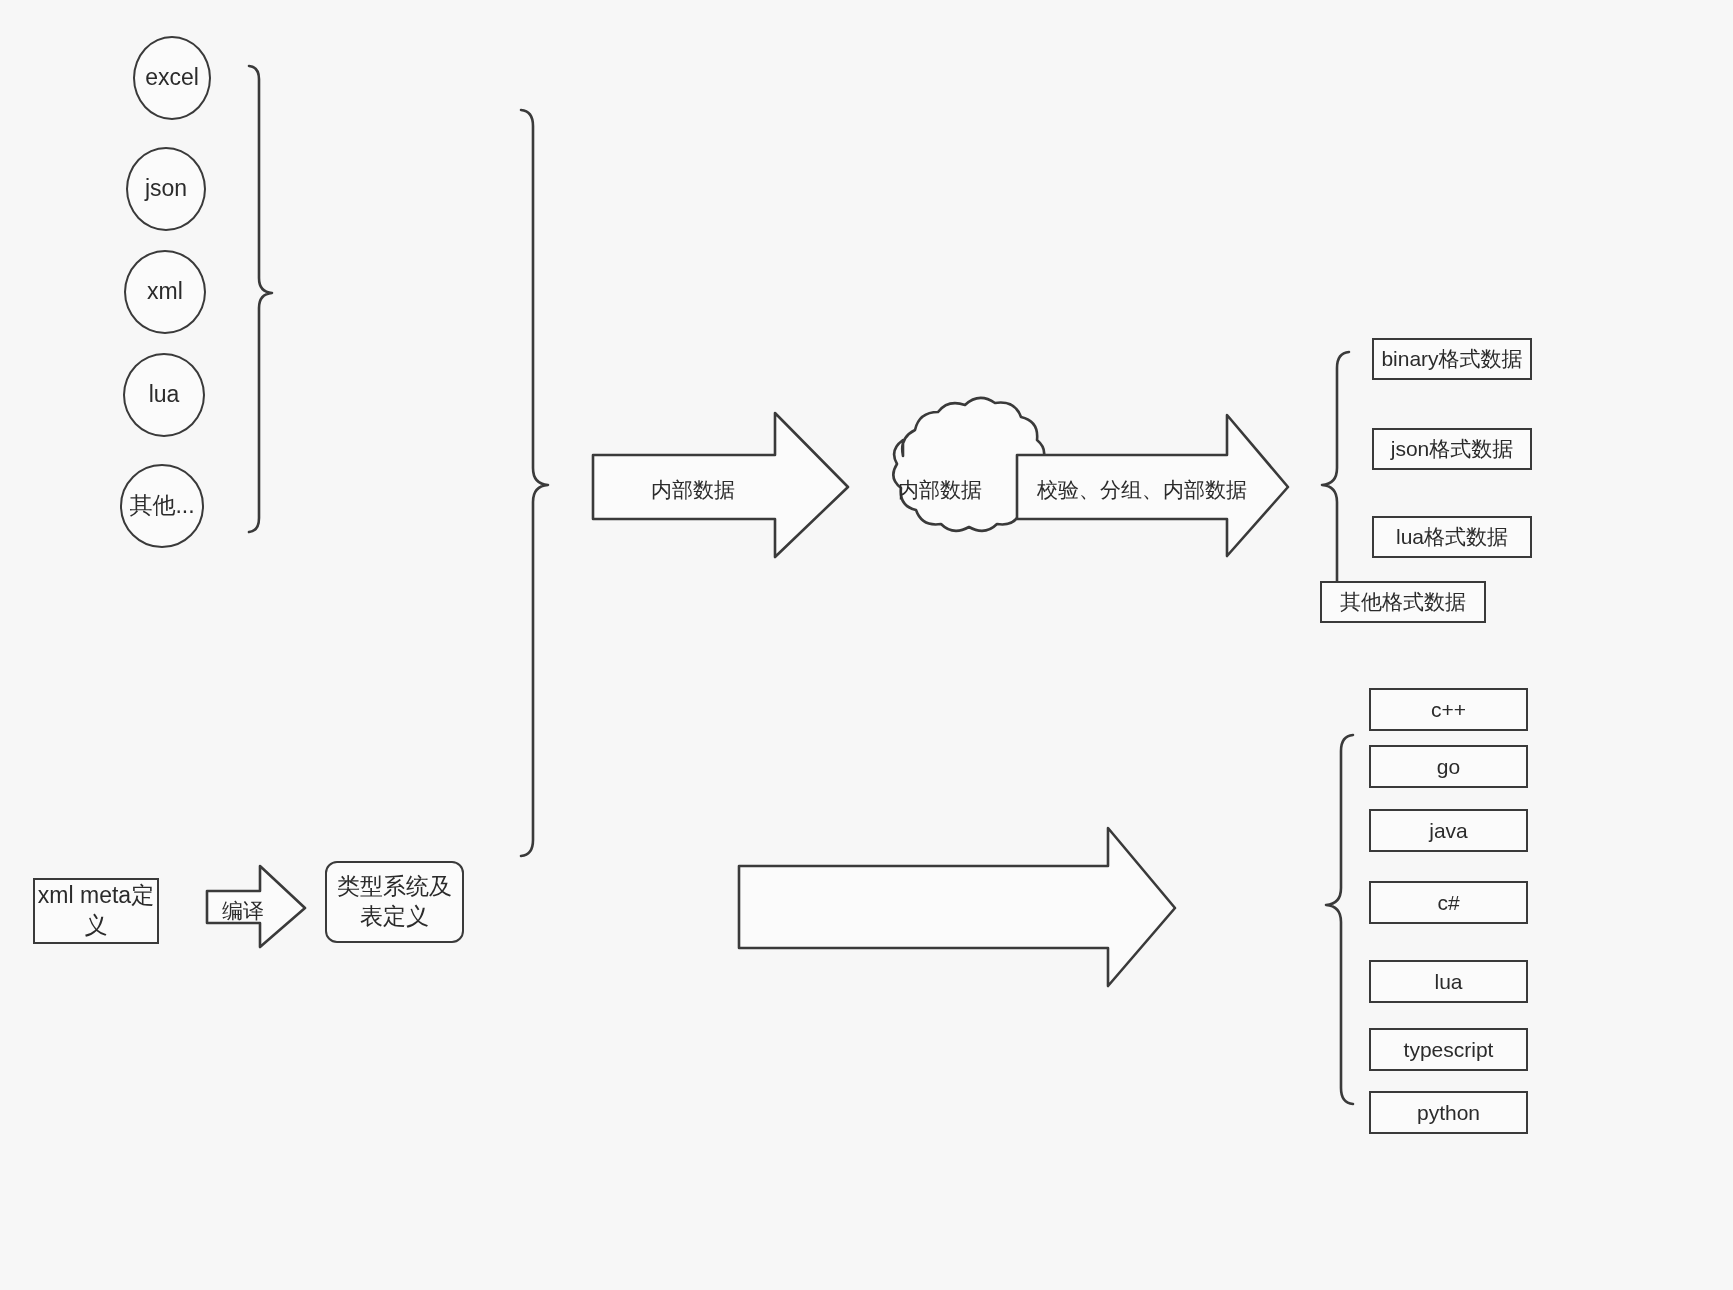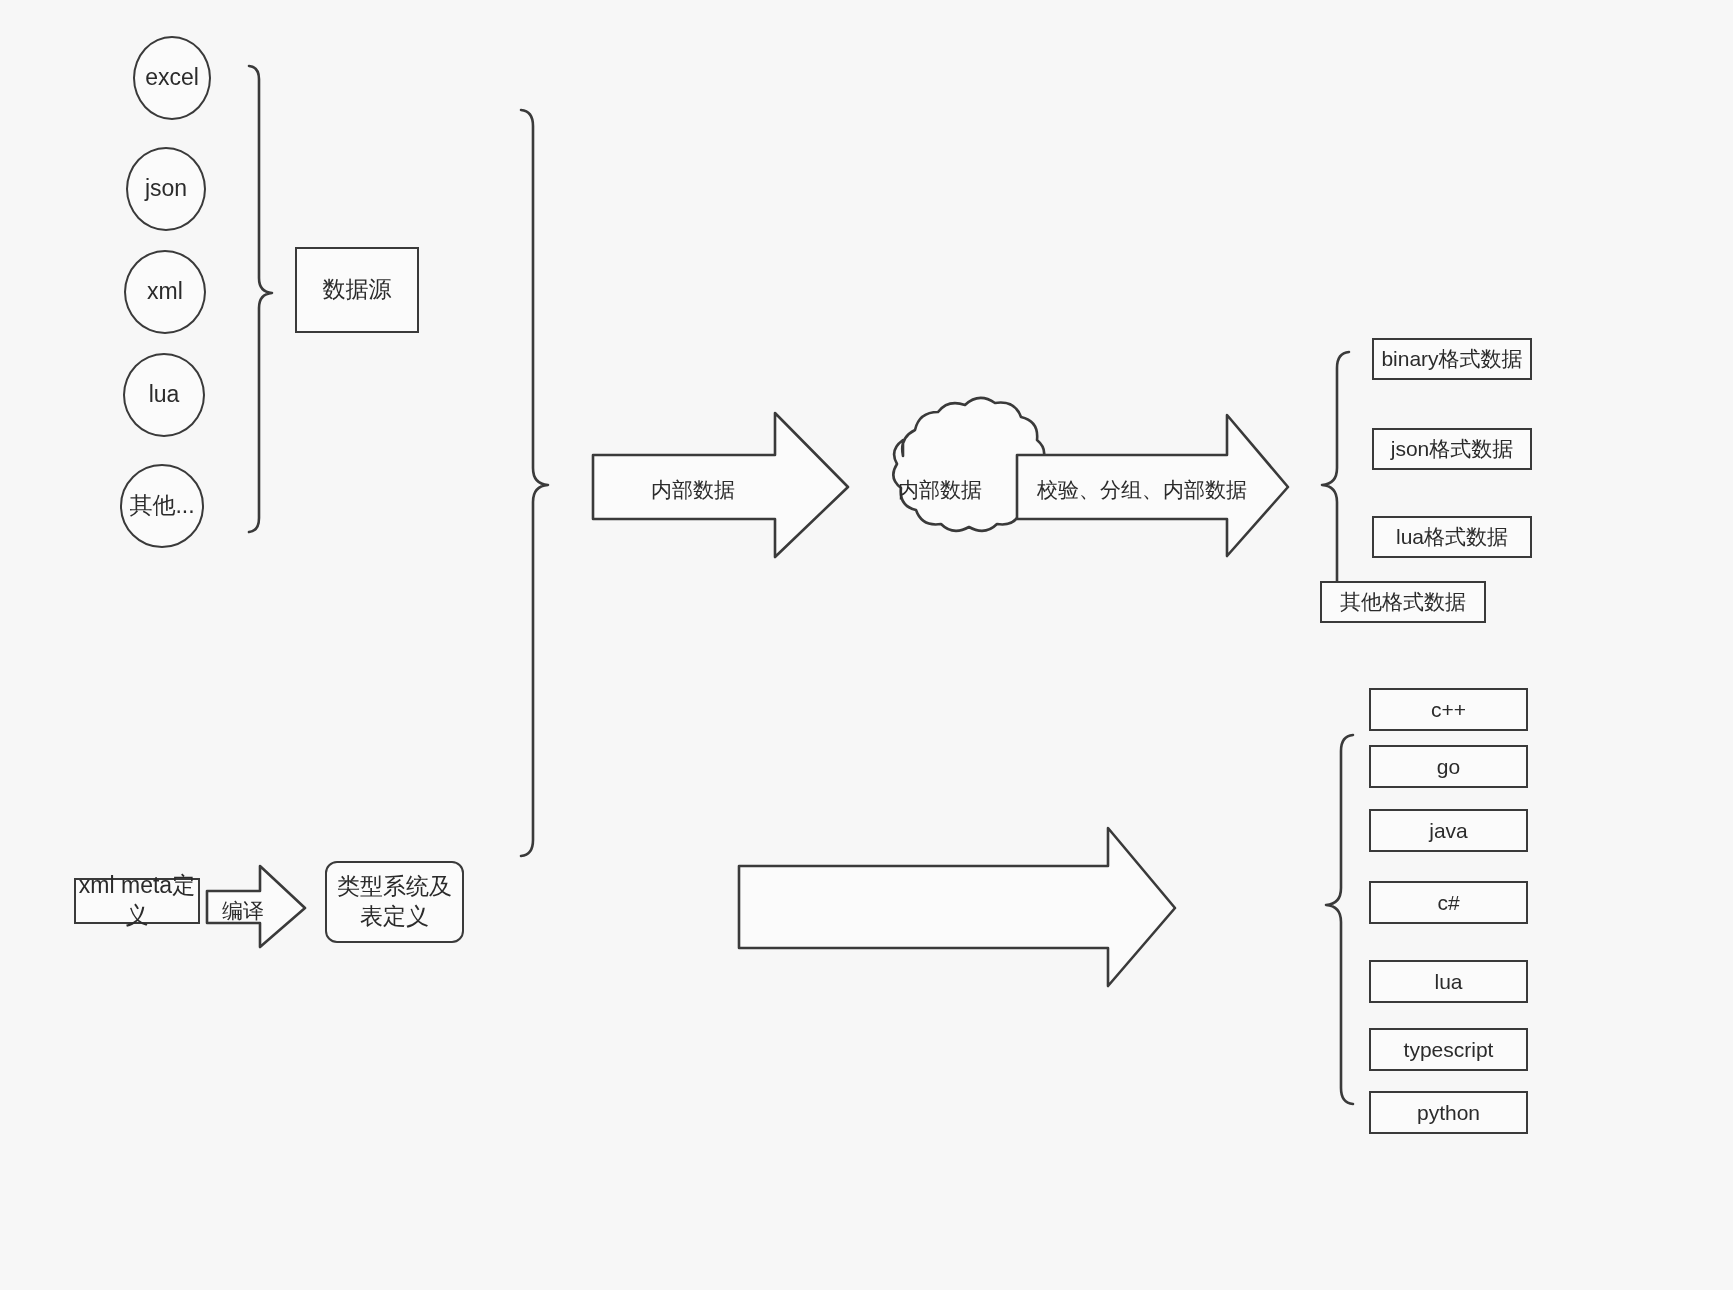--- a/index.html
+++ b/index.html
@@ -84,25 +84,22 @@
   <div class="node circle" style="left:124px;top:250px;width:82px;height:84px;">
     <span>xml</span>
   </div>
   <div class="node circle" style="left:123px;top:353px;width:82px;height:84px;">
     <span>lua</span>
   </div>
   <div class="node circle" style="left:120px;top:464px;width:84px;height:84px;">
     <span>其他...</span>
   </div>
 
-  <div class="node rect" style="left:295px;top:247px;width:124px;height:86px;">
-    <span>数据源</span>
-  </div>
 
-  <div class="node rect" style="left:33px;top:878px;width:126px;height:46px;margin-left:41px;">
+  <div class="node rect" style="left:33px;top:878px;width:126px;height:66px;">
     <span>xml meta定义</span>
   </div>
 
   <div class="arrowlabel" style="left:207px;top:897px;width:72px;">编译</div>
 
   <div class="node rounded" style="left:325px;top:861px;width:139px;height:82px;padding:0 8px;">
     <span>类型系统及表定义</span>
   </div>
 
   <div class="arrowlabel" style="left:613px;top:476px;width:160px;">内部数据</div>

